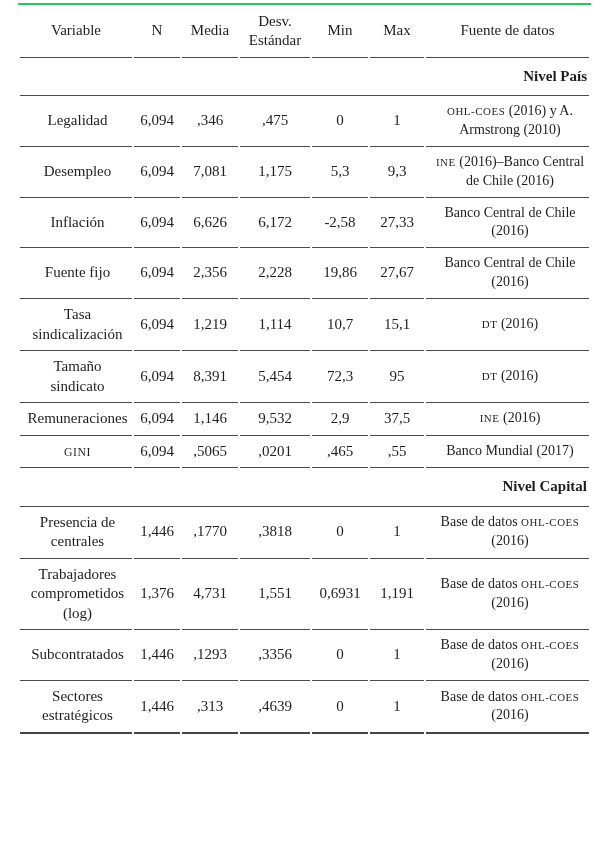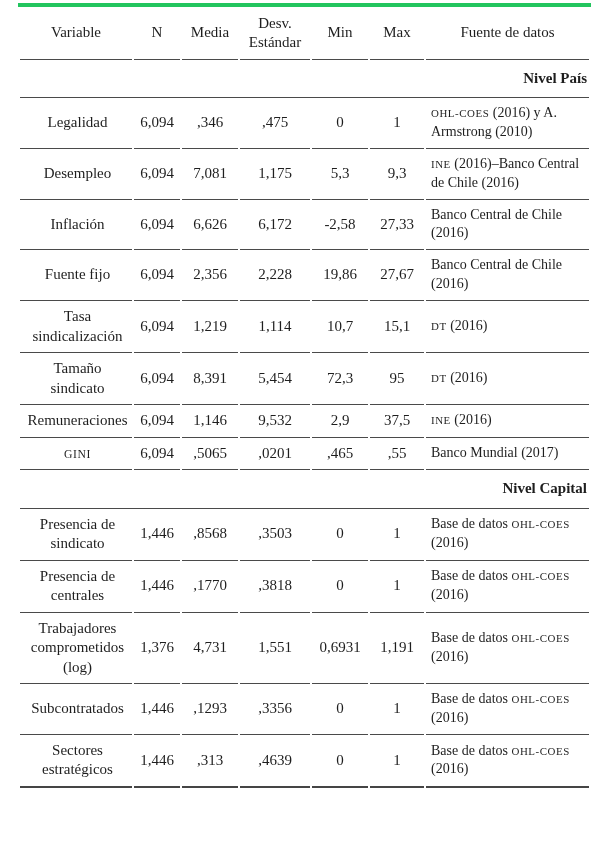--- a/index.html
+++ b/index.html
@@ -11,21 +11,21 @@
     padding: 3px 16px 0 18px;
     overflow: hidden;
     font-family: "Liberation Serif", "DejaVu Serif", serif;
     color: #1e1e1e;
   }
   table.stats {
     width: 100%;
     table-layout: fixed;
     border-collapse: separate;
     border-spacing: 2px 0;
-    border-top: 4px solid #22c55e;
+    border-top: 2px solid #22c55e;
   }
   col.c-var { width: 112px; }
   col.c-n   { width: 46px; }
   col.c-media { width: 56px; }
   col.c-sd  { width: 70px; }
   col.c-min { width: 56px; }
   col.c-max { width: 54px; }
   col.c-src { width: auto; }
   th {
     font-weight: normal;
@@ -39,21 +39,21 @@
   td {
     font-size: 15px;
     line-height: 1.3;
     vertical-align: middle;
     padding: 6px 2px;
     border-bottom: 1px solid #4a4a4a;
   }
   td.var { text-align: center; padding-left: 5px; }
   td.num { text-align: center; }
   td.src {
-    text-align: left;
+    text-align: center;
     font-size: 14px;
     line-height: 1.35;
     padding-left: 5px;
     padding-right: 0;
   }
   tr.section-row td {
     font-weight: bold;
     font-size: 15px;
     text-align: right;
     padding: 9px 2px 9px 15px;
@@ -171,29 +171,20 @@
     <td class="num">6,094</td>
     <td class="num">,5065</td>
     <td class="num">,0201</td>
     <td class="num">,465</td>
     <td class="num">,55</td>
     <td class="src">Banco Mundial (2017)</td>
   </tr>
 <tr class="section-row">
           <td colspan="7">Nivel Capital</td>
         </tr>
-  <tr>
-    <td class="var">Presencia de sindicato</td>
-    <td class="num">1,446</td>
-    <td class="num">,8568</td>
-    <td class="num">,3503</td>
-    <td class="num">0</td>
-    <td class="num">1</td>
-    <td class="src">Base de datos <span class="sc">OHL-COES</span> (2016)</td>
-  </tr>
 
   <tr>
     <td class="var">Presencia de centrales</td>
     <td class="num">1,446</td>
     <td class="num">,1770</td>
     <td class="num">,3818</td>
     <td class="num">0</td>
     <td class="num">1</td>
     <td class="src">Base de datos <span class="sc">OHL-COES</span> (2016)</td>
   </tr>

